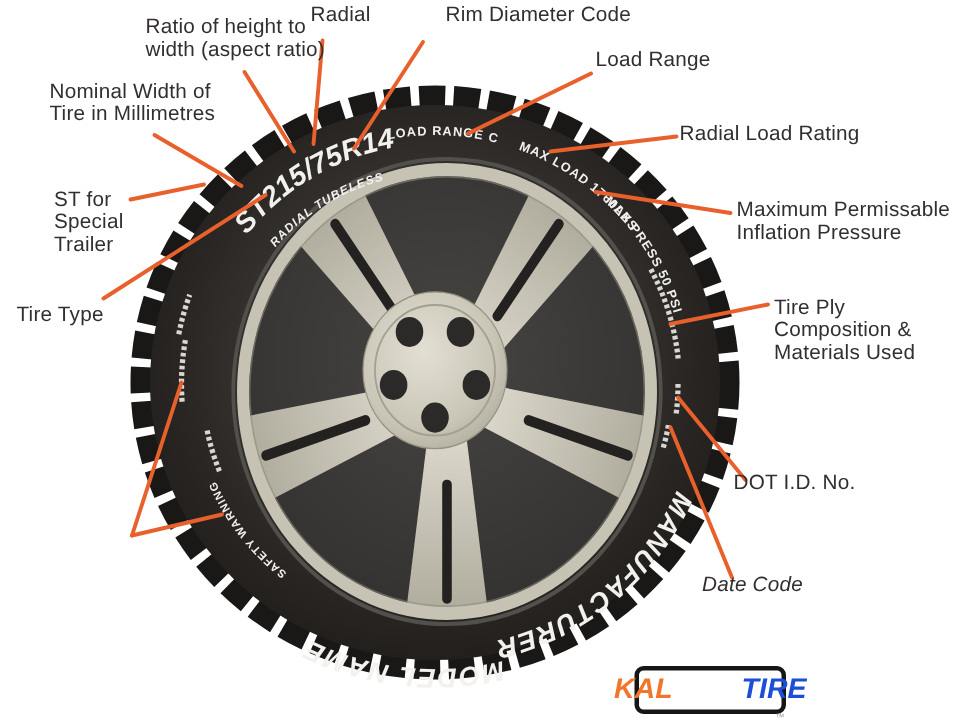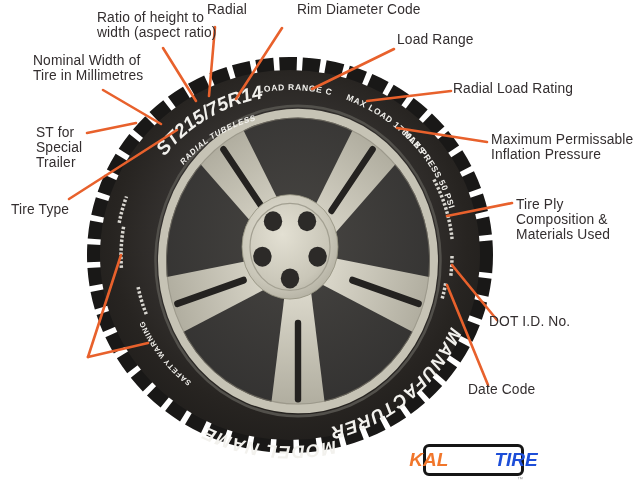--- a/index.html
+++ b/index.html
@@ -19,21 +19,21 @@
   #co-rim{left:260px;top:3px;margin-left:37px;}
   #co-loadrange{left:397px;top:33px;}
   #co-nominal{left:33px;top:54px;}
   #co-maxload{left:453px;top:82px;}
   #co-st{left:36px;top:126px;}
   #co-maxpress{left:491px;top:133px;}
   #co-tiretype{left:11px;top:203px;}
   #co-tireply{left:516px;top:198px;}
   #co-dot{left:489px;top:315px;}
   #co-warning{left:29px;top:364px;}
-  #co-datecode{left:468px;top:383px;}
+  #co-datecode{left:468px;top:383px;font-style:italic;}
   
   .sw{fill:#f2f1ed;font-family:"Liberation Sans", sans-serif;}
   .t-size{font-size:19px;font-weight:700;font-style:italic;letter-spacing:0;}
   .t-constr{font-size:8px;font-weight:700;font-style:italic;letter-spacing:.8px;}
   .t-small{font-size:8.5px;font-weight:700;letter-spacing:.7px;}
   .t-brand{font-size:18px;font-weight:700;font-style:italic;letter-spacing:1px;}
   .t-safety{font-size:7.5px;font-weight:700;letter-spacing:.8px;}
   
   .logo{
     position:absolute;left:423px;top:444px;width:95px;height:26px;

